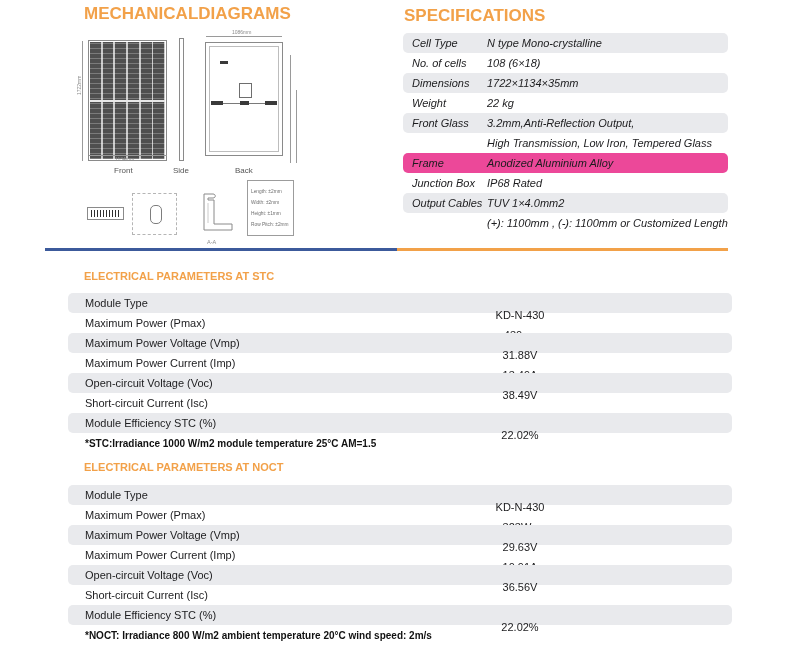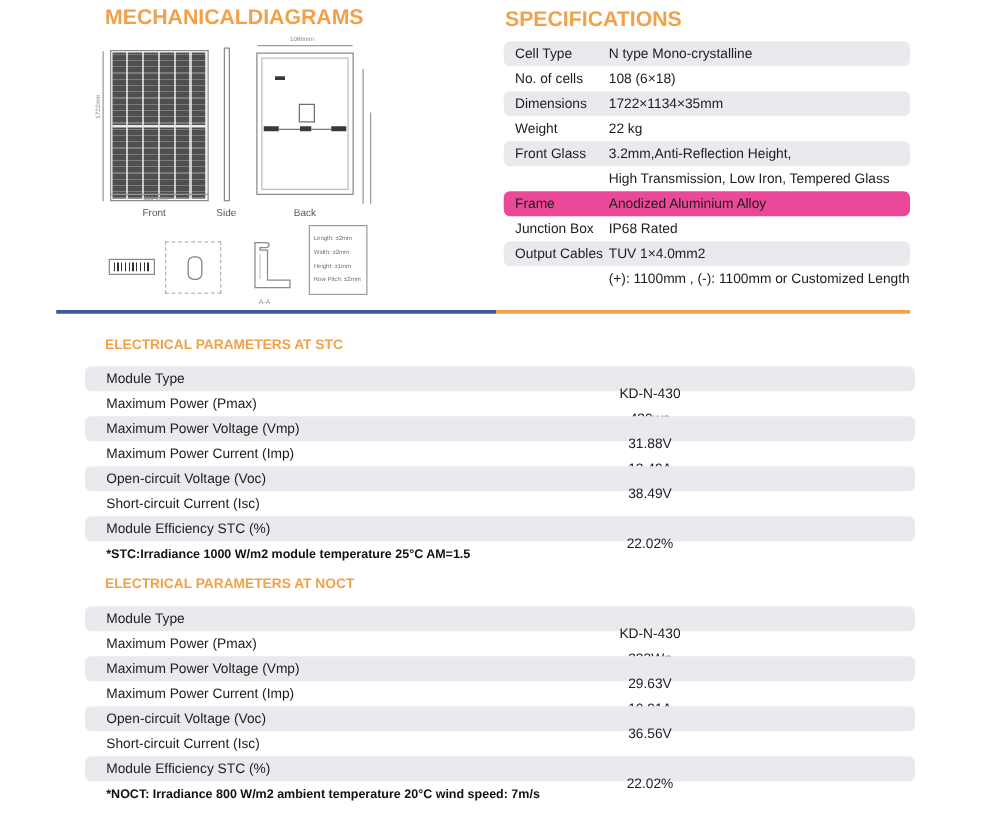--- a/index.html
+++ b/index.html
@@ -19,21 +19,21 @@
   
   .table { position:absolute; }
   .trow {
     position:relative; height:20px; line-height:20px; font-size:11px;
     color:#1c1c1e; white-space:nowrap;
   }
   .trow.shaded { background:#E9EAED; border-radius:5px; }
   .tlabel { position:absolute; top:0; }
   .tvalue { position:absolute; top:0; }
 
-  .spec-table { width:325px; }
+  .spec-table { width:325px;font-style:italic; }
   .spec-table .tlabel { left:9px; }
   .spec-table .tvalue { left:84px; }
 
   .elec-table { width:664px; }
   .elec-table .tlabel { left:17px; }
   .elec-table .tvalue { left:372px; width:160px; text-align:center;margin-top:12px; }
 
   .footnote {
     position:absolute; font-size:10px; font-weight:bold; color:#111;
     white-space:nowrap;
@@ -178,21 +178,21 @@
       <div class="trow shaded" style="background: rgb(233, 234, 237);">
         <span class="tlabel">Dimensions</span>
         <span class="tvalue">1722×1134×35mm</span>
       </div>
       <div class="trow">
         <span class="tlabel">Weight</span>
         <span class="tvalue">22 kg</span>
       </div>
       <div class="trow shaded" style="background: rgb(233, 234, 237);">
         <span class="tlabel">Front Glass</span>
-        <span class="tvalue">3.2mm,Anti-Reflection Height,</span>
+        <span class="tvalue">3.2mm,Anti-Reflection Output,</span>
       </div>
       <div class="trow">
         <span class="tlabel"></span>
         <span class="tvalue">High Transmission, Low Iron, Tempered Glass</span>
       </div>
       <div class="trow shaded" style="background: #ec4899;">
         <span class="tlabel">Frame</span>
         <span class="tvalue">Anodized Aluminium Alloy</span>
       </div>
       <div class="trow">
@@ -269,15 +269,15 @@
         <span class="tvalue">36.56V</span>
       </div>
       <div class="trow">
         <span class="tlabel">Short-circuit Current (Isc)</span>
       </div>
       <div class="trow shaded" style="background: rgb(233, 234, 237);">
         <span class="tlabel">Module Efficiency STC (%)</span>
         <span class="tvalue">22.02%</span>
       </div>
     </div>
-  <div class="footnote" style="left:85px; top:630px;">*NOCT: Irradiance 800 W/m2 ambient temperature 20°C wind speed: 7m/s</div>
+  <div class="footnote" style="left:85px; top:630px;">*NOCT: Irradiance 800 W/m2 ambient temperature 20°C wind speed: 2m/s</div>
 
 </div>
 
 </body></html>

